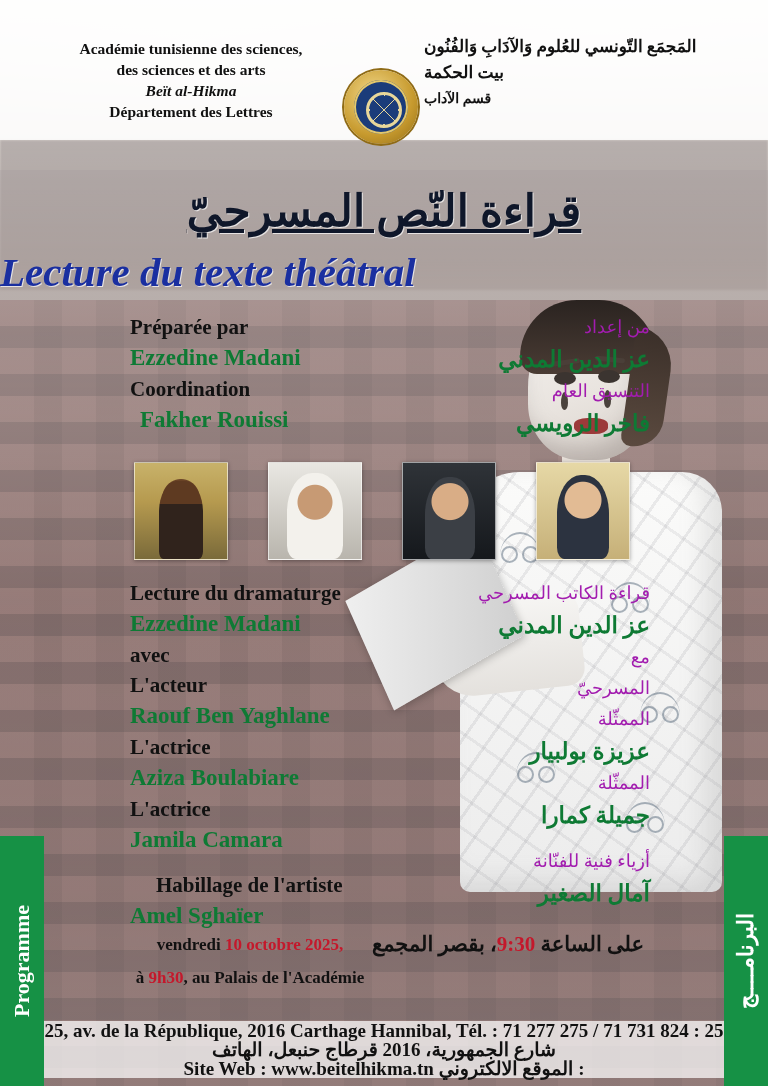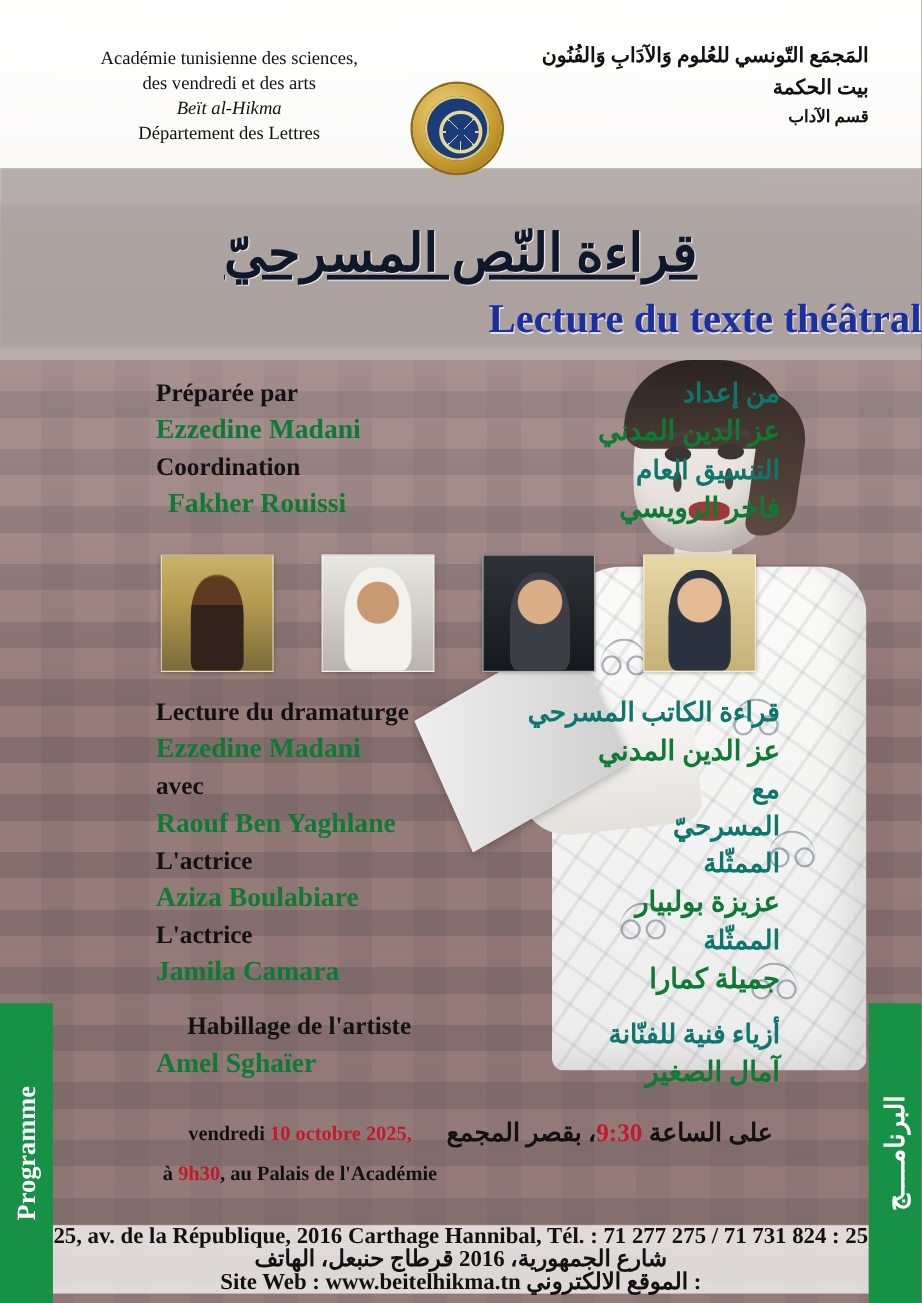--- a/index.html
+++ b/index.html
@@ -195,21 +195,21 @@
     position: absolute;
     top: 30px; left: 0; right: 0;
     height: 110px;
   }
   .acad-fr {
     position: absolute;
     left: 46px; top: 8px;
     width: 290px;
     text-align: center;
     color: #111;
-    font-weight: normal;
+    font-weight: bold;
     font-size: 15.5px;
     line-height: 21px;
   }
   .acad-fr .ital { font-style: italic; }
   .logo {
     position: absolute;
     left: 344px; top: 40px;
     width: 74px; height: 74px;
   }
   .logo .ring {
@@ -235,21 +235,21 @@
                      #e8d79a 133deg 137deg, transparent 137deg 178deg,
                      #e8d79a 178deg 182deg, transparent 182deg 223deg,
                      #e8d79a 223deg 227deg, transparent 227deg 268deg,
                      #e8d79a 268deg 272deg, transparent 272deg 313deg,
                      #e8d79a 313deg 317deg, transparent 317deg 360deg);
   }
   .acad-ar {
     position: absolute;
     right: 44px; top: 4px;
     width: 300px;
-    text-align: right;
+    text-align: left;
     direction: rtl;
     color: #111;
     font-weight: bold;
     font-size: 17px;
     line-height: 26px;
   }
   .acad-ar .sub { font-size: 14px; }
 
   
   .title-ar {
@@ -260,44 +260,45 @@
     color: #0f172a;
     font-weight: bold;
     font-size: 44px;
     letter-spacing: 0px;
     text-shadow: 1px 1px 0 rgba(255,255,255,.7);
     text-decoration: underline;
   }
   .title-fr {
     position: absolute;
     top: 248px; left: 0; right: 0;
-    text-align: right;
+    text-align: left;
     color: #1a2fa0;
     font-weight: bold;
-    font-size: 34px;
+    font-size: 41px;
     text-shadow: 1px 1px 0 rgba(255,255,255,.7);
+    font-style: italic;
   }
 
   
   .block { position: absolute; }
   .fr-col { text-align: left; }
   .ar-col { text-align: right; direction: rtl; }
   .lbl {
     color: #111;
     font-weight: bold;
     font-size: 21px;
     line-height: 30px;
   }
   .nm {
     color: #0e7a34;
     font-weight: bold;
     font-size: 23px;
     line-height: 32px;
   }
-  .lbl-ar { color: #0f766e; font-weight: bold; font-size: 22px; line-height: 31px; }
+  .lbl-ar { color: #a21caf; font-weight: normal; font-size: 18px; line-height: 31px; }
   .nm-ar { color: #0e7a34; font-weight: bold; font-size: 23px; line-height: 33px; }
 
   
   .portraits {
     position: absolute;
     top: 462px; left: 128px;
     width: 520px; height: 96px;
   }
   .portrait {
     position: absolute;
@@ -435,21 +436,21 @@
     <div class="eye l"></div>
     <div class="eye r"></div>
     <div class="tear a"></div>
     <div class="tear b"></div>
     <div class="lips"></div>
   </div>
 
   <div class="header">
     <div class="acad-fr">
       <div>Académie tunisienne des sciences,</div>
-      <div>des vendredi et des arts</div>
+      <div>des sciences et des arts</div>
       <div class="ital">Beït al-Hikma</div>
       <div>Département des Lettres</div>
     </div>
 
     <div class="logo">
       <div class="ring"></div>
       <div class="inner"></div>
       <div class="wheel"></div>
     </div>
 
@@ -481,20 +482,21 @@
     <div class="portrait p1"></div>
     <div class="portrait p2"></div>
     <div class="portrait p3"></div>
     <div class="portrait p4"></div>
   </div>
 
   <div class="block fr-col" style="left:130px; top:578px; width:300px;">
     <div class="lbl">Lecture du dramaturge</div>
     <div class="nm">Ezzedine Madani</div>
     <div class="lbl">avec</div>
+    <div class="lbl">L'acteur</div>
     <div class="nm">Raouf Ben Yaghlane</div>
     <div class="lbl">L'actrice</div>
     <div class="nm">Aziza Boulabiare</div>
     <div class="lbl">L'actrice</div>
     <div class="nm">Jamila Camara</div>
     <div class="lbl" style="margin-top:14px;margin-left:26px;">Habillage de l'artiste</div>
     <div class="nm">Amel Sghaïer</div>
   </div>
 
   <div class="block ar-col" style="right:118px; top:578px; width:300px;">

